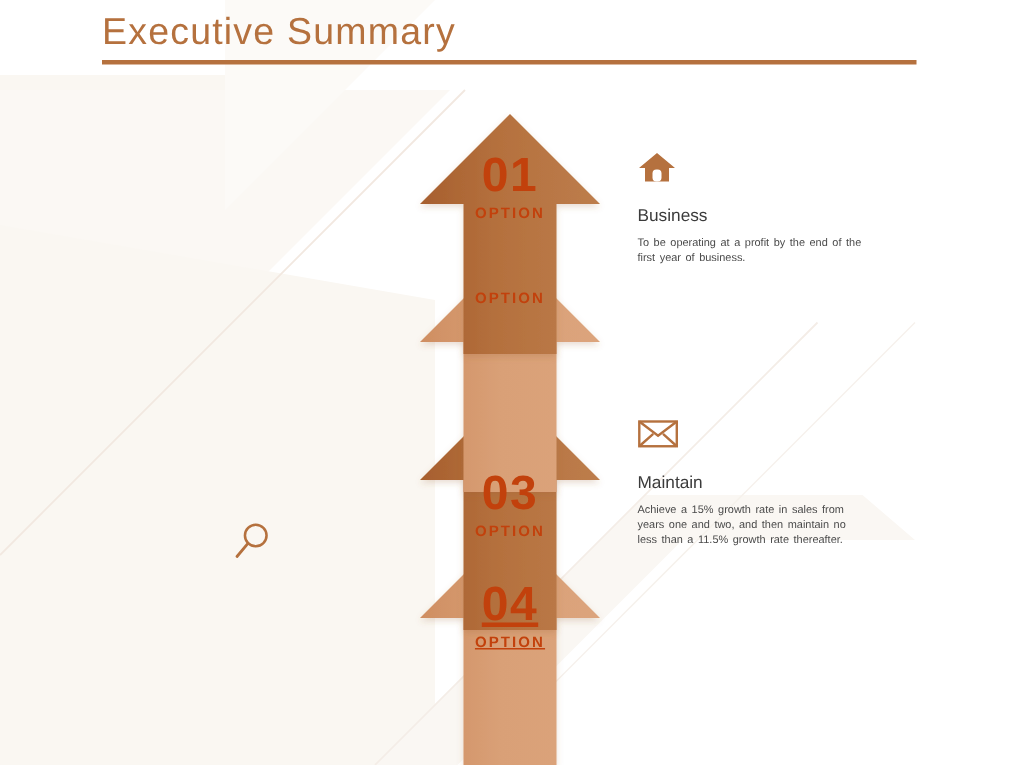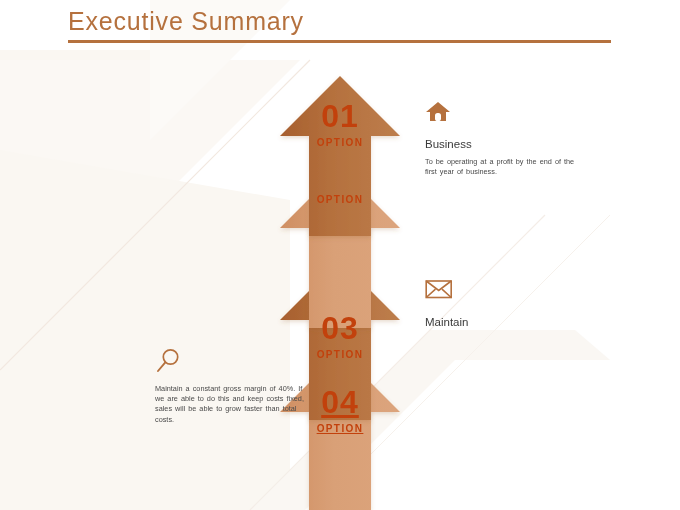--- a/index.html
+++ b/index.html
@@ -207,25 +207,25 @@
 
   <div class="block b-achieve">
     <div class="block-icon">
       <svg width="28" height="22" viewBox="0 0 28 22">
         <rect x="1.2" y="3" width="25" height="16.5" fill="none" stroke="#B5713E" stroke-width="1.6"></rect>
         <path d="M1.2 3 L13.7 12.5 L26.2 3" fill="none" stroke="#B5713E" stroke-width="1.6"></path>
         <path d="M1.2 19.5 L10.5 11.2 M26.2 19.5 L17 11.2" fill="none" stroke="#B5713E" stroke-width="1.6"></path>
       </svg>
     </div>
     <div class="block-title">Maintain</div>
+    <div class="block-body">Achieve a 15% growth rate in sales from years one and two, and then maintain no less than a 11.5% growth rate thereafter.</div>
   </div>
 
   <div class="block b-gross">
     <div class="block-icon">
       <svg width="26" height="26" viewBox="0 0 26 26">
         <circle cx="15.5" cy="9" r="7.2" fill="none" stroke="#B5713E" stroke-width="1.7"></circle>
         <line x1="10.3" y1="14.3" x2="3" y2="23" stroke="#B5713E" stroke-width="1.9" stroke-linecap="round"></line>
       </svg>
     </div>
-    <div class="block-body">Maintain a constant gross margin of 40%. If we are able to do this and keep costs fixed, sales will be able to grow faster than total costs.</div>
   </div>
 
 </div>
 
 </body></html>

